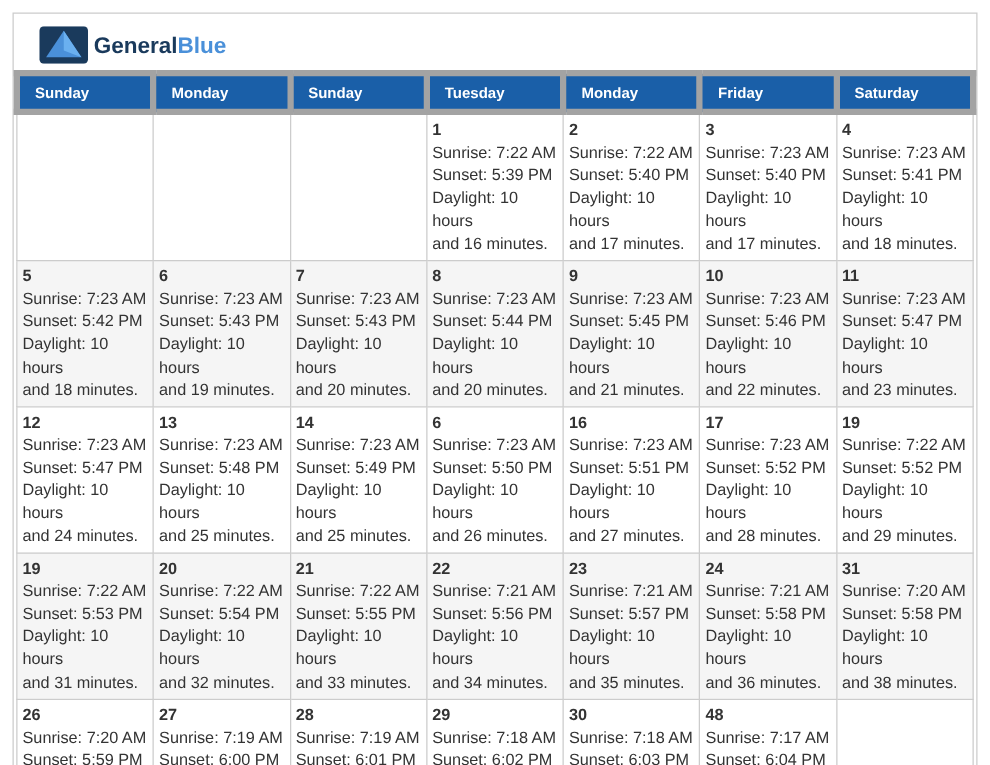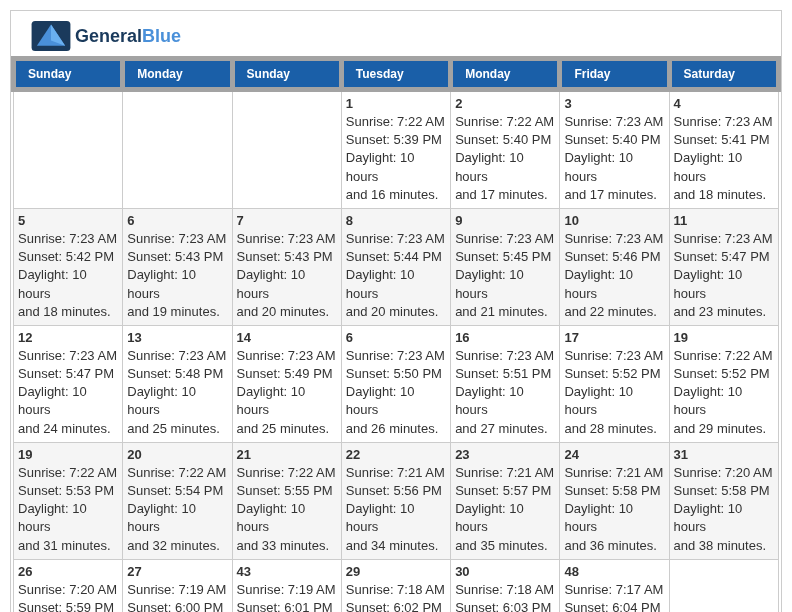--- a/index.html
+++ b/index.html
@@ -233,21 +233,21 @@
         <tr>
           <td>
             <span class="day-num">26</span>
             <div class="day-detail">Sunrise: 7:20 AM<br>Sunset: 5:59 PM<br>Daylight: 10 hours<br>and 39 minutes.</div>
           </td>
           <td>
             <span class="day-num">27</span>
             <div class="day-detail">Sunrise: 7:19 AM<br>Sunset: 6:00 PM<br>Daylight: 10 hours<br>and 40 minutes.</div>
           </td>
           <td>
-            <span class="day-num">43</span>
+            <span class="day-num">28</span>
             <div class="day-detail">Sunrise: 7:19 AM<br>Sunset: 6:01 PM<br>Daylight: 10 hours<br>and 42 minutes.</div>
           </td>
           <td>
             <span class="day-num">29</span>
             <div class="day-detail">Sunrise: 7:18 AM<br>Sunset: 6:02 PM<br>Daylight: 10 hours<br>and 43 minutes.</div>
           </td>
           <td>
             <span class="day-num">30</span>
             <div class="day-detail">Sunrise: 7:18 AM<br>Sunset: 6:03 PM<br>Daylight: 10 hours<br>and 44 minutes.</div>
           </td>

